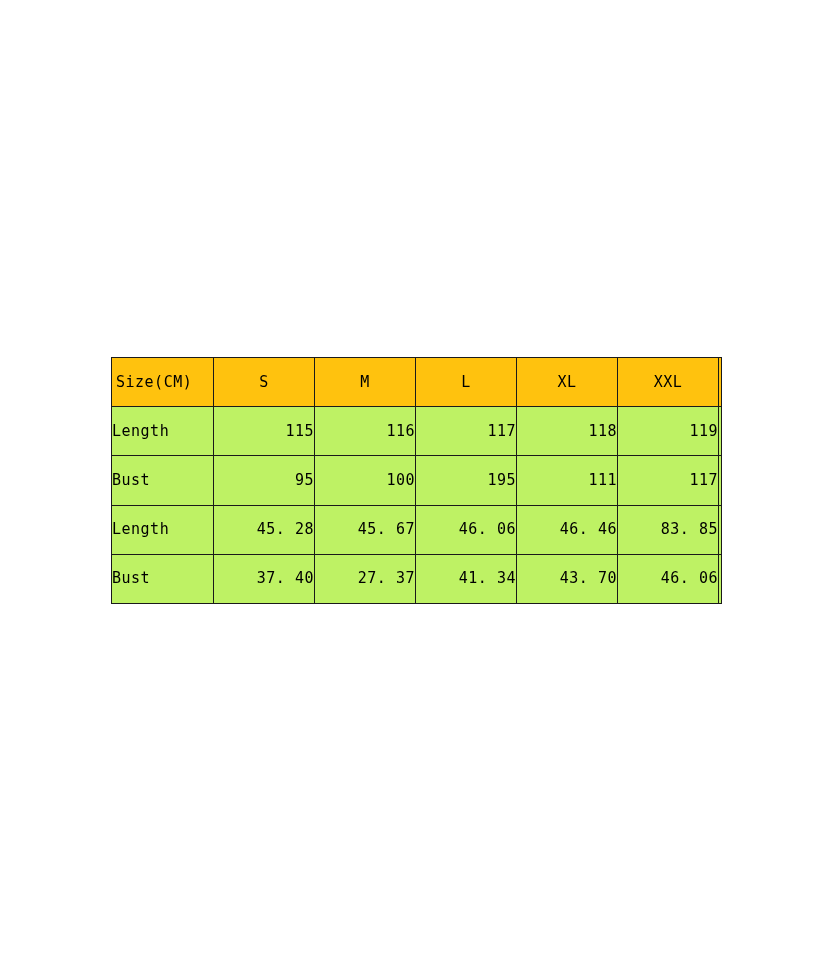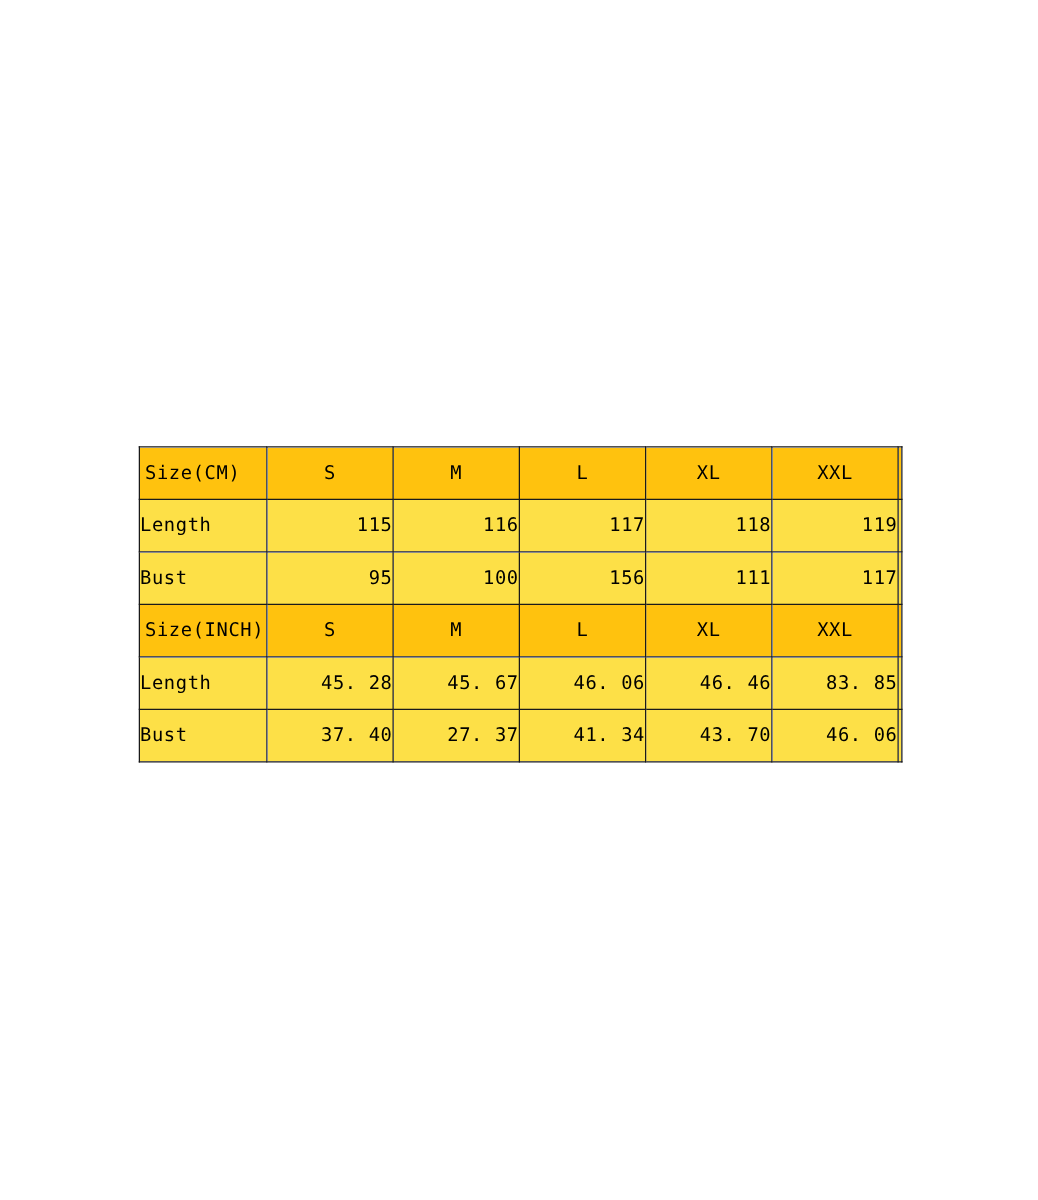--- a/index.html
+++ b/index.html
@@ -30,21 +30,21 @@
     height: 247px;
   }
 
   table.size-chart td {
     border: 1px solid #1a1a1a;
     height: 41px;
     padding: 0;
     font-size: 15px;
     line-height: 1;
     color: #000000;
-    background: #fde047;
+    background: #bef264;
     font-family: "DejaVu Sans Mono", "Liberation Mono", monospace;
     letter-spacing: 0.5px;
     white-space: nowrap;
     overflow: hidden;
   }
 
   
   col.c-label { width: 102px; }
   col.c-data  { width: 101px; }
   col.c-edge  { width: 3px; }
@@ -122,35 +122,26 @@
         <td class="data-cell">117</td>
         <td class="data-cell">118</td>
         <td class="data-cell">119</td>
         <td class="edge-cell"></td>
       </tr>
 
       <tr>
         <td class="label-cell">Bust</td>
         <td class="data-cell">95</td>
         <td class="data-cell">100</td>
-        <td class="data-cell">156</td>
+        <td class="data-cell">195</td>
         <td class="data-cell">111</td>
         <td class="data-cell">117</td>
         <td class="edge-cell"></td>
       </tr>
 
-      <tr class="header-row">
-        <td class="label-cell">Size(INCH)</td>
-        <td>S</td>
-        <td>M</td>
-        <td>L</td>
-        <td>XL</td>
-        <td>XXL</td>
-        <td class="edge-cell"></td>
-      </tr>
 
       <tr>
         <td class="label-cell">Length</td>
         <td class="data-cell">45. 28</td>
         <td class="data-cell">45. 67</td>
         <td class="data-cell">46. 06</td>
         <td class="data-cell">46. 46</td>
         <td class="data-cell">83. 85</td>
         <td class="edge-cell"></td>
       </tr>

